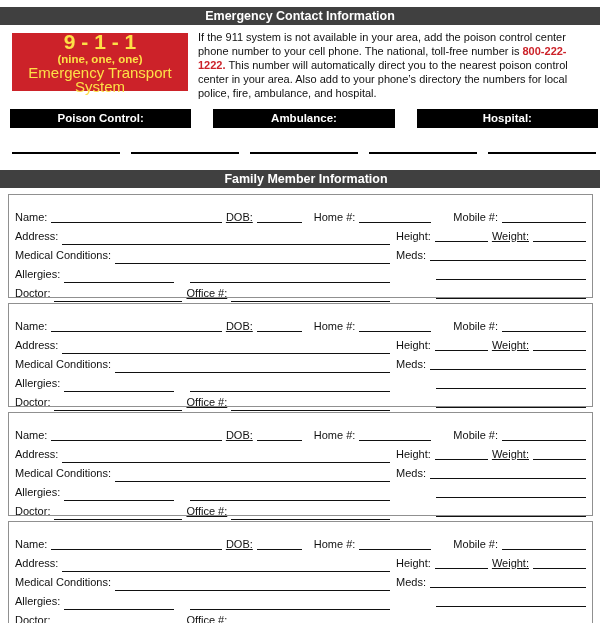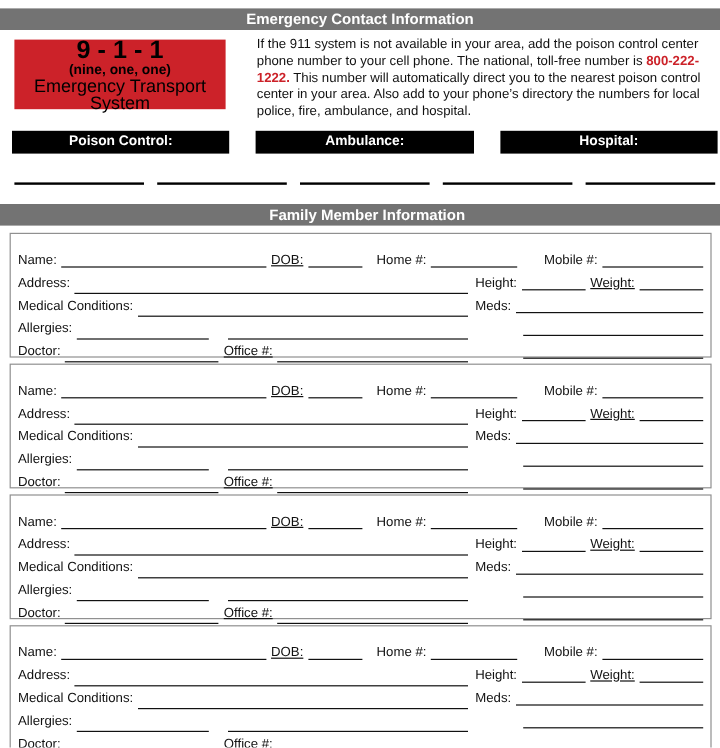--- a/index.html
+++ b/index.html
@@ -5,39 +5,39 @@
   :root { --accent-red:#cc2229; --line-black:#111; --card-border:#909090; }
   * { box-sizing:border-box; }
   html,body { margin:0; padding:0; }
   body {
     width:600px; height:623px; overflow:hidden;
     background:#fff; color:#111;
     font-family:"Liberation Sans", sans-serif;
   }
   
   .bar {
-    background:#737373; color:#fff; text-align:center;
+    background:#404040; color:#fff; text-align:center;
     height:18px; line-height:18px;
     font-size:12.5px; font-weight:bold;
   }
   .bar.first { margin-top:7px; }
   .bar.family { margin-top:16px;padding-left:12px; }
 
   
   .top-row { display:flex; margin:8px 12px 0 12px; }
   .red-box {
     width:176px; height:58px; flex:0 0 176px;
-    background:var(--accent-red); color:#000000; text-align:center;
+    background:var(--accent-red); color:#fde047; text-align:center;
     display:flex; flex-direction:column; justify-content:center;
   }
   .red-number  { font-size:21px; font-weight:bold; line-height:23px; }
   .red-words   { font-size:11.5px; font-weight:bold; line-height:13px; }
   .red-caption { font-size:15px;  font-weight:normal; line-height:14px; }
   .intro {
-    flex:1; margin:-3px 2px 0 26px;
+    flex:1; margin:-3px 2px 0 10px;
     font-size:11px; line-height:14px; color:#111;
   }
   .intro .phone { color:var(--accent-red); font-weight:bold; }
 
   
   .contact-labels {
     display:flex; gap:22px; margin:9px 2px 0 10px;
   }
   .clabel {
     flex:1; background:#000; color:#fff; text-align:center;

